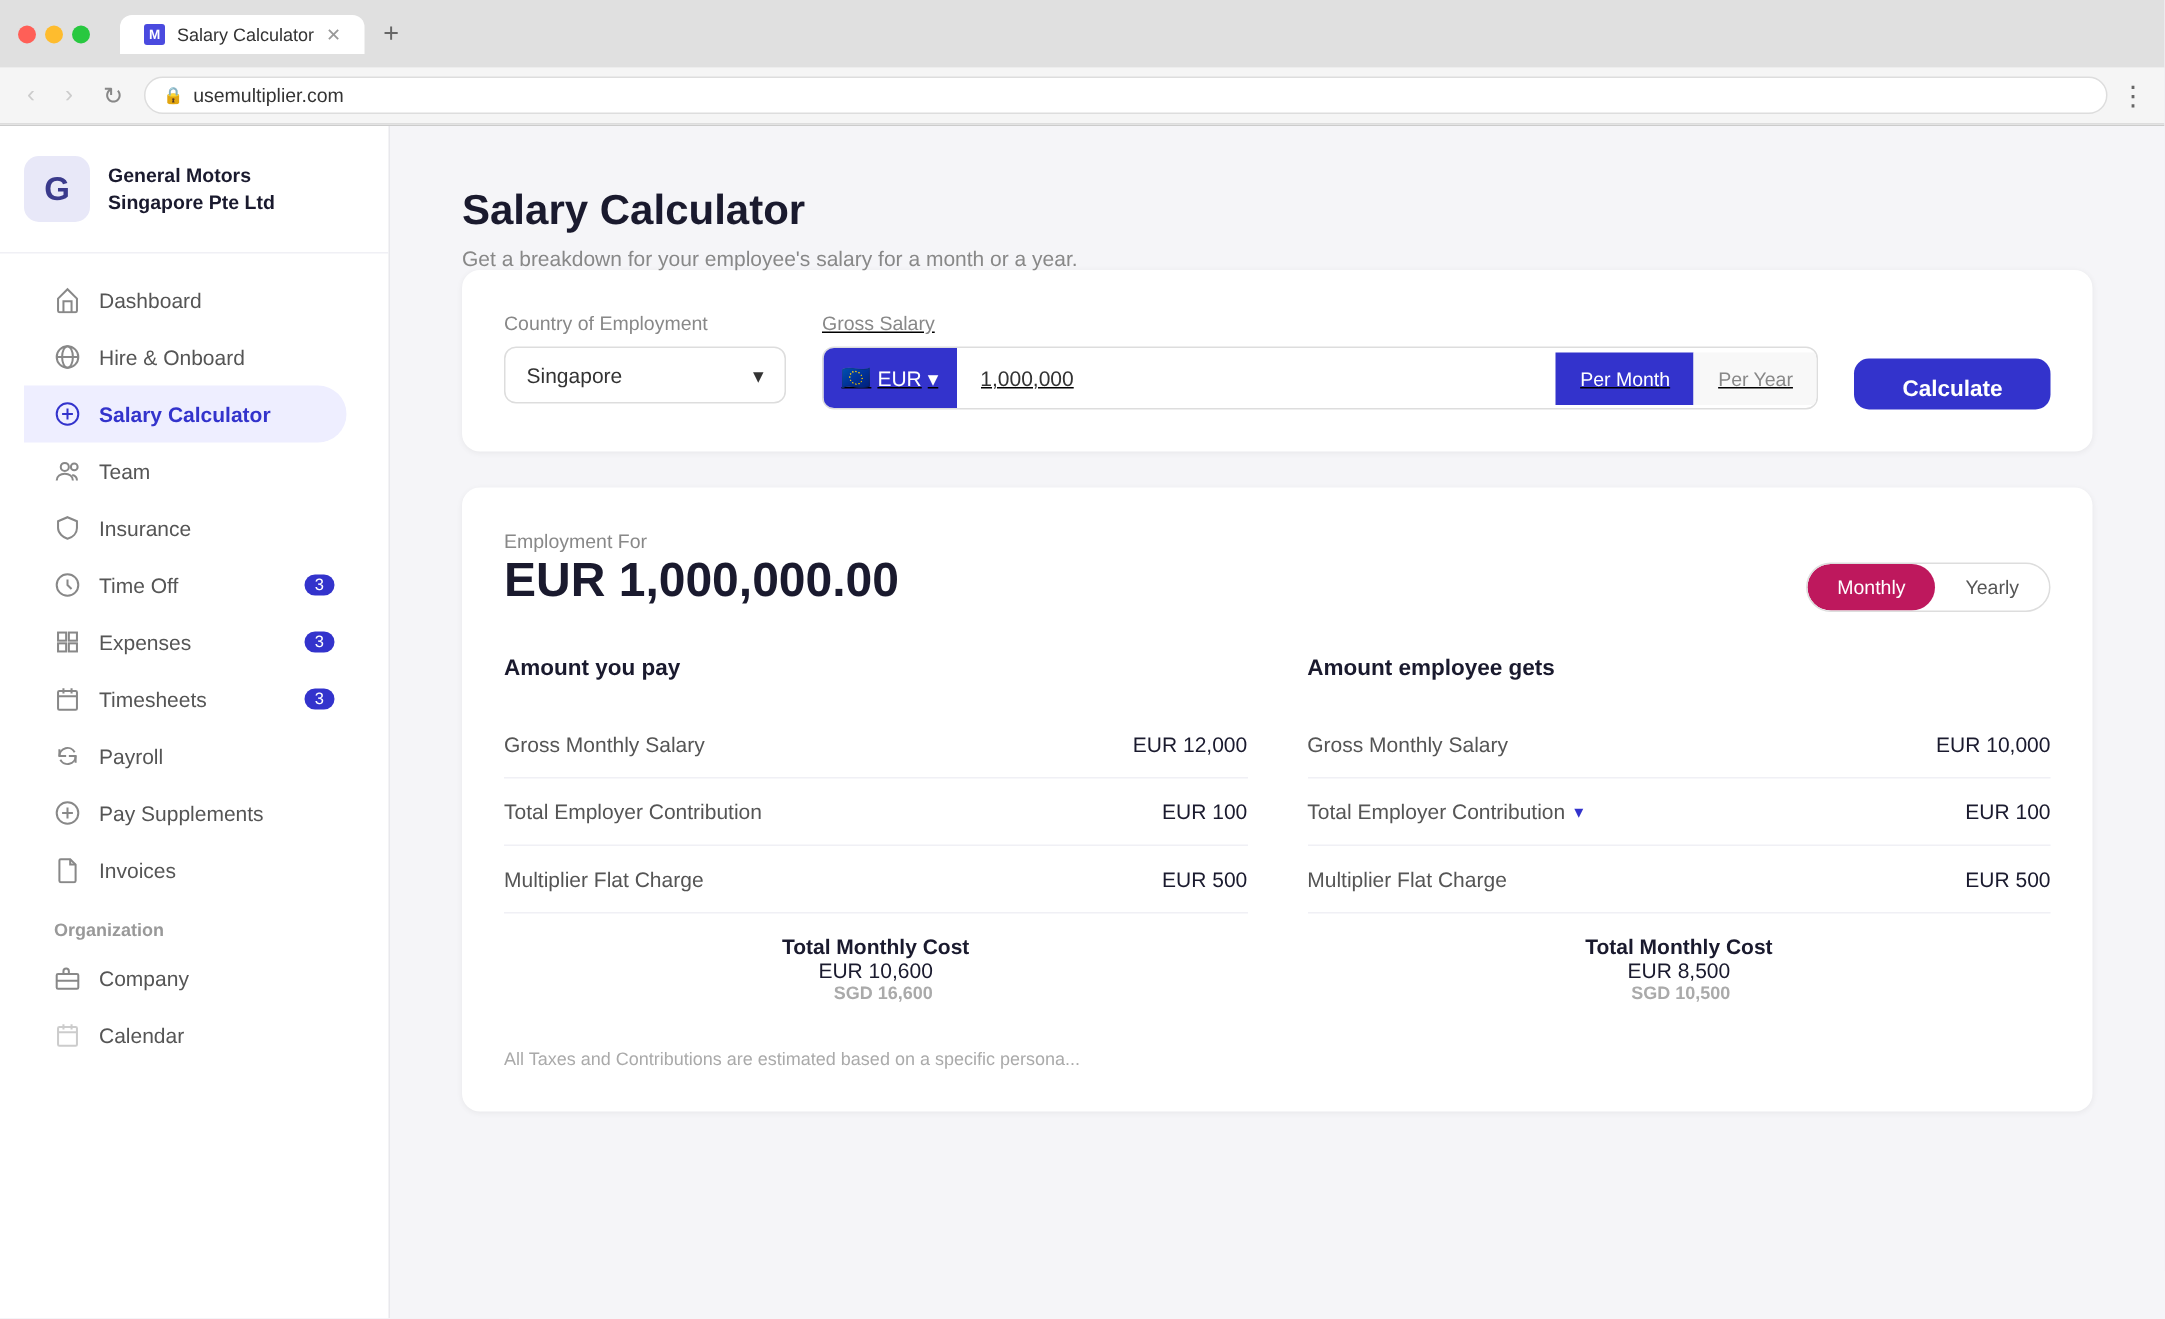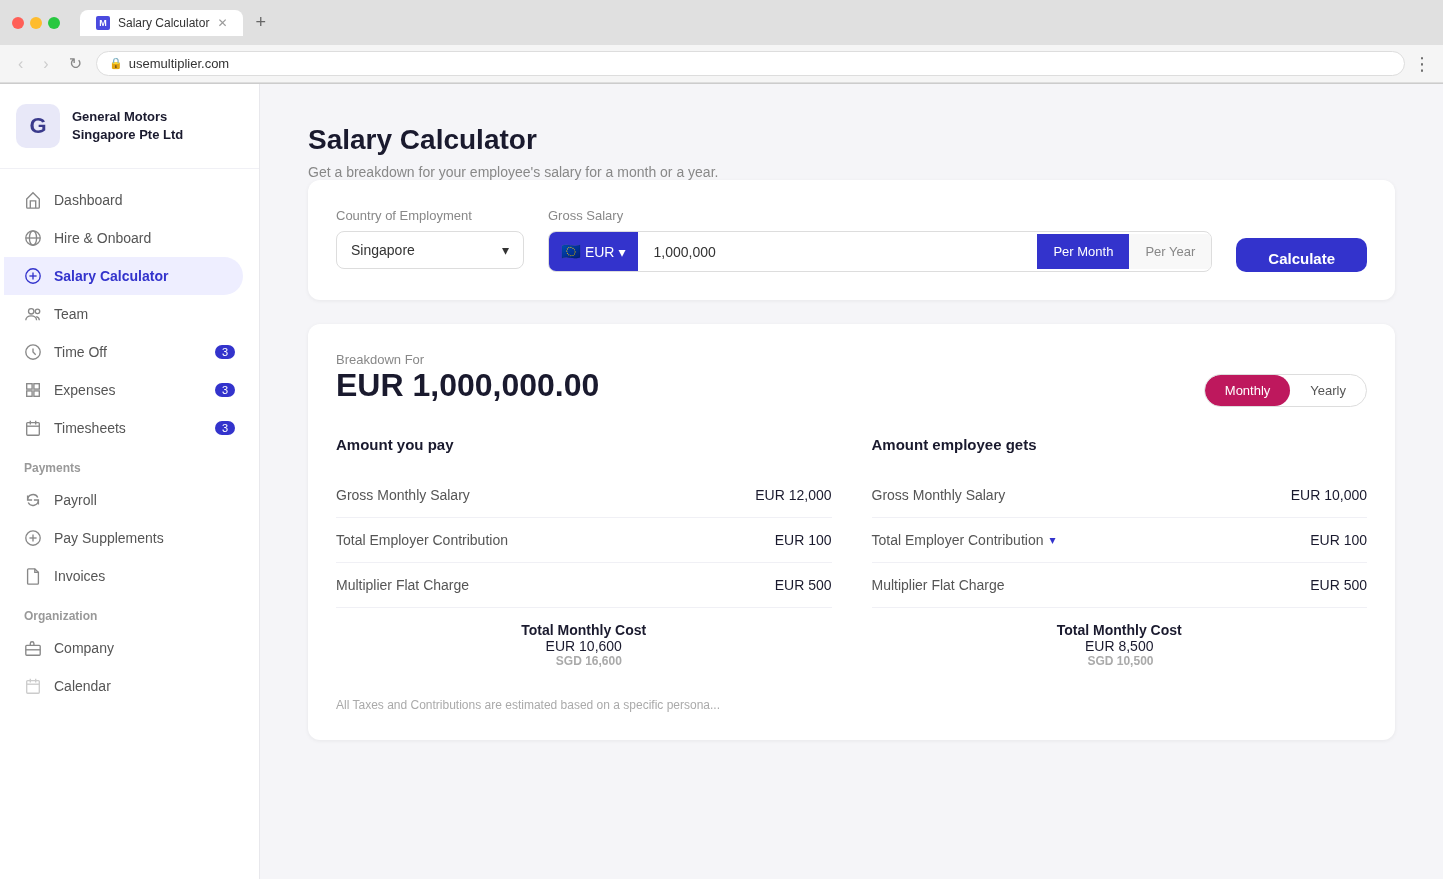--- a/index.html
+++ b/index.html
@@ -26,38 +26,38 @@
     .menu-btn { background: none; border: none; color: #666; font-size: 18px; cursor: pointer; }
 
     
     .app { display: flex; flex: 1; overflow: hidden; background: #f5f5f8; }
 
     
     .sidebar { width: 260px; background: #fff; border-right: 1px solid #e8e8ec; display: flex; flex-direction: column; overflow-y: auto; flex-shrink: 0; }
     .sidebar-header { padding: 20px 16px; display: flex; align-items: center; gap: 12px; border-bottom: 1px solid #f0f0f5; }
     .company-avatar { width: 44px; height: 44px; background: #e8e8f8; border-radius: 10px; display: flex; align-items: center; justify-content: center; font-size: 22px; font-weight: bold; color: #3a3a8c; }
     .company-name { font-size: 13px; font-weight: 600; color: #1a1a2e; line-height: 1.4; }
-    .sidebar-nav { padding: 12px 4px; }
+    .sidebar-nav { padding: 12px 16px; }
     .nav-item { display: flex; align-items: center; gap: 12px; padding: 10px 20px; font-size: 14px; color: #555; cursor: pointer; position: relative; }
     .nav-item.active { background: #eeeeff; color: #3333cc; font-weight: 600; border-radius: 0 20px 20px 0; margin-right: 12px; }
     .nav-badge { background: #3333cc; color: white; border-radius: 10px; font-size: 11px; padding: 1px 7px; margin-left: auto; }
     .section-label { padding: 14px 20px 6px; font-size: 12px; font-weight: 600; color: #999; text-transform: none; letter-spacing: 0; }
 
     
     .main { flex: 1; overflow-y: auto; padding: 40px 48px; }
     .page-title { font-size: 28px; font-weight: 700; color: #1a1a2e; margin-bottom: 8px; }
     .page-subtitle { font-size: 14px; color: #888; }
 
     
     .calc-card { background: white; border-radius: 12px; padding: 28px; margin-bottom: 24px; box-shadow: 0 1px 4px rgba(0,0,0,0.06); }
     .form-row { display: flex; align-items: flex-start; gap: 24px; }
     .form-group { display: flex; flex-direction: column; gap: 8px; }
     .form-group label { font-size: 13px; color: #888; font-weight: 500; }
     .country-select { width: 188px; padding: 10px 14px; border: 1px solid #ddd; border-radius: 8px; font-size: 14px; color: #333; background: white; display: flex; align-items: center; justify-content: space-between; cursor: pointer; }
-    .salary-group { flex: 1; }
+    .salary-group { flex: 1; text-decoration: underline; }
     .salary-input-row { display: flex; align-items: center; gap: 0; border: 1px solid #ddd; border-radius: 8px; overflow: hidden; }
     .currency-select { display: flex; align-items: center; gap: 4px; padding: 10px 12px; background: #3333cc; color: white; font-size: 14px; font-weight: 500; cursor: pointer; border: none; }
     .currency-flag { font-size: 16px; }
     .salary-number { border: none; outline: none; padding: 10px 16px; font-size: 14px; color: #333; flex: 1; }
     .period-toggle { display: flex; }
     .period-btn { padding: 10px 16px; font-size: 13px; border: none; cursor: pointer; }
     .period-btn.active { background: #3333cc; color: white; }
     .period-btn.inactive { background: #f8f8f8; color: #888; }
     .sgd-value { font-size: 12px; color: #999; margin-top: 4px; }
     .calculate-btn { padding: 12px 32px; background: #3333cc; color: white; border: none; border-radius: 10px; font-size: 15px; font-weight: 600; cursor: pointer; align-self: flex-end; white-space: nowrap; height: 34px; }
@@ -157,20 +157,26 @@
       <div class="nav-item">
         <svg class="icon-svg" viewBox="0 0 20 20" fill="none" stroke="#888" stroke-width="1.5">
             <circle cx="8" cy="7" r="3"></circle>
             <path d="M2 17c0-3 2.7-5 6-5s6 2 6 5"></path>
             <circle cx="15" cy="7" r="2.5"></circle>
             <path d="M17 17c0-2-1.3-3.5-3.5-4"></path>
           </svg>
         <span>Team</span>
       </div>
 
+      <div class="nav-item">
+        <svg class="icon-svg" viewBox="0 0 20 20" fill="none" stroke="#888" stroke-width="1.5">
+            <path d="M10 2l7 3v5c0 4-3 7-7 8C7 17 3 14 3 10V5l7-3z"></path>
+          </svg>
+        <span>Insurance</span>
+      </div>
 
       <div class="nav-item">
         <svg class="icon-svg" viewBox="0 0 20 20" fill="none" stroke="#888" stroke-width="1.5">
             <circle cx="10" cy="10" r="8"></circle>
             <polyline points="10 6 10 10 13 13"></polyline>
           </svg>
         <span>Time Off</span>
         <span class="nav-badge">3</span>
       </div>
       <div class="nav-item">
@@ -187,21 +193,20 @@
         <svg class="icon-svg" viewBox="0 0 20 20" fill="none" stroke="#888" stroke-width="1.5">
             <rect x="3" y="4" width="14" height="14" rx="1"></rect>
             <line x1="3" y1="8" x2="17" y2="8"></line>
             <line x1="7" y1="2" x2="7" y2="6"></line>
             <line x1="13" y1="2" x2="13" y2="6"></line>
           </svg>
         <span>Timesheets</span>
         <span class="nav-badge">3</span>
       </div>
 
-      <div class="section-label">Payments</div>
       <div class="nav-item">
         <svg class="icon-svg" viewBox="0 0 20 20" fill="none" stroke="#888" stroke-width="1.5">
             <path d="M4 10a6 6 0 0111.3-2.8M16 10a6 6 0 01-11.3 2.8"></path>
             <polyline points="4 5 4 10 9 10"></polyline>
             <polyline points="16 15 16 10 11 10"></polyline>
           </svg>
         <span>Payroll</span>
       </div>
       <div class="nav-item">
         <svg class="icon-svg" viewBox="0 0 20 20" fill="none" stroke="#888" stroke-width="1.5">
@@ -270,21 +275,21 @@
           </div>
         </div>
 
         <button class="calculate-btn">Calculate</button>
       </div>
     </div>
 
     <div class="breakdown-card">
       <div class="breakdown-header">
         <div>
-          <div class="breakdown-for">Breakdown For</div>
+          <div class="breakdown-for">Employment For</div>
           <div class="breakdown-amount">EUR 1,000,000.00</div>
         </div>
         <div class="view-toggle">
           <button class="view-btn active">Monthly</button>
           <button class="view-btn">Yearly</button>
         </div>
       </div>
 
       <div class="breakdown-columns">
 

